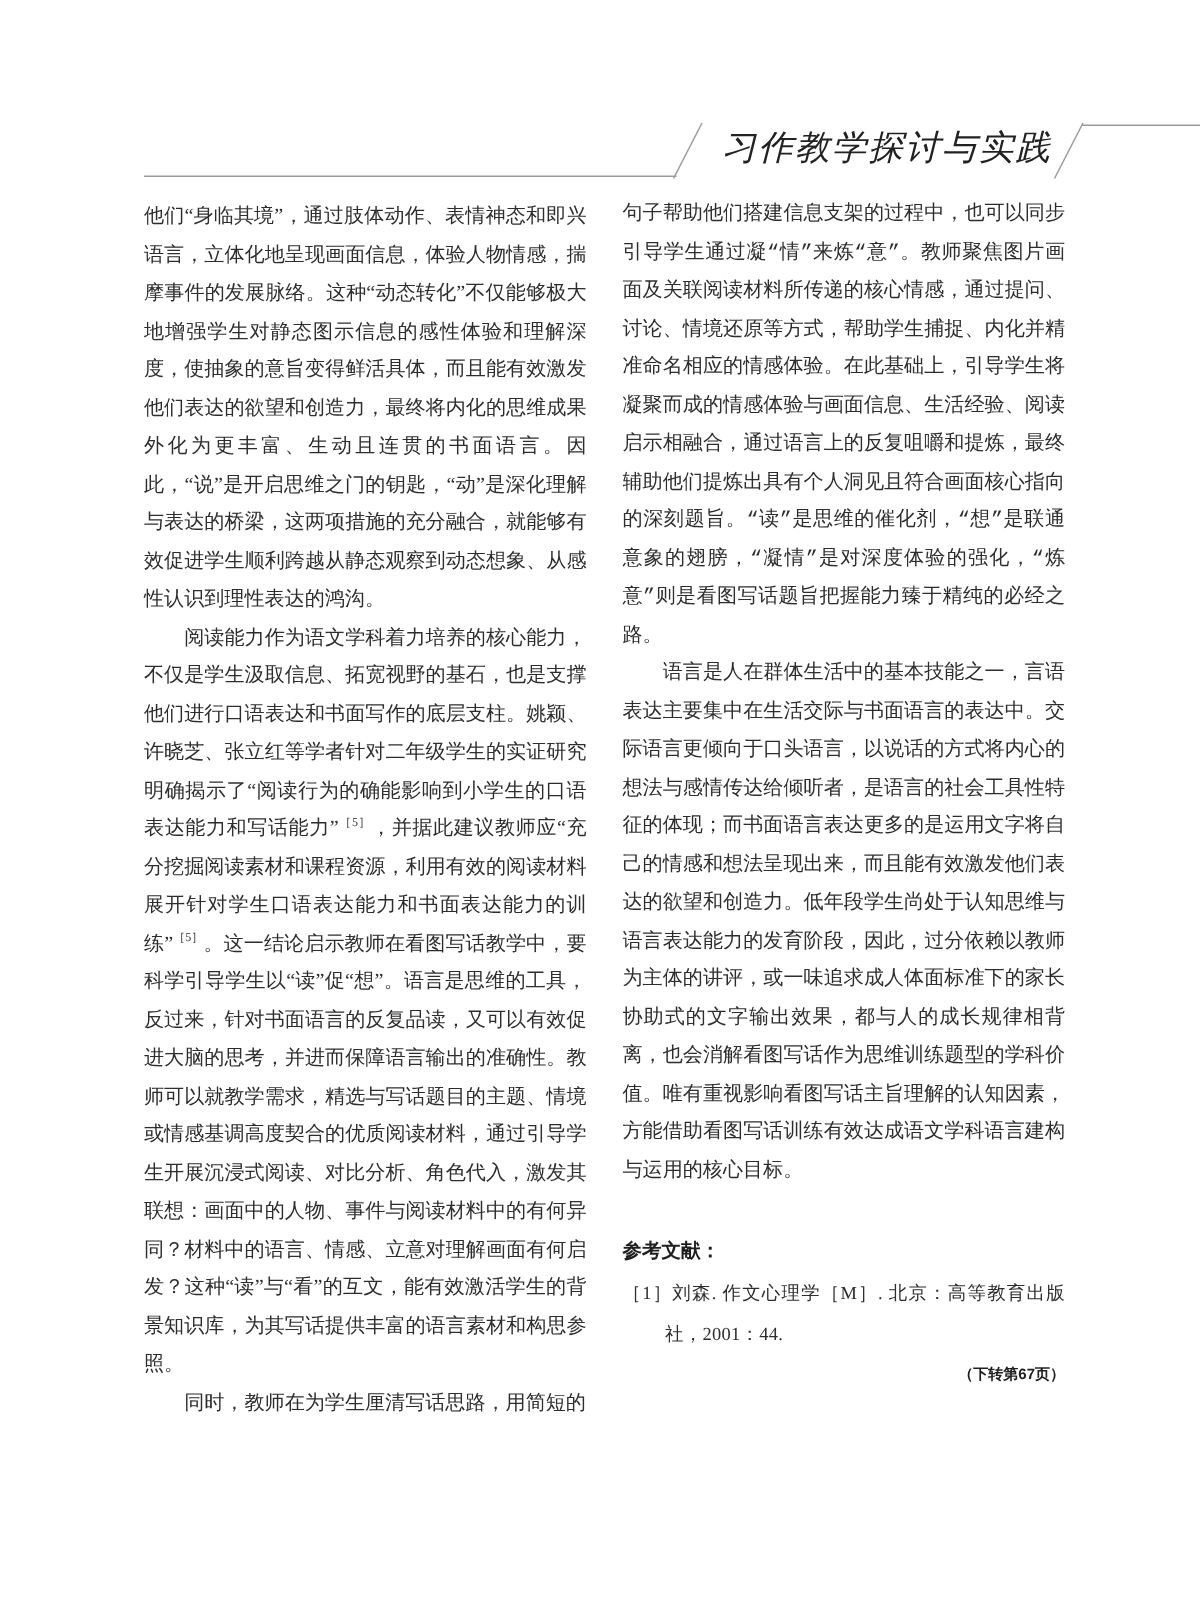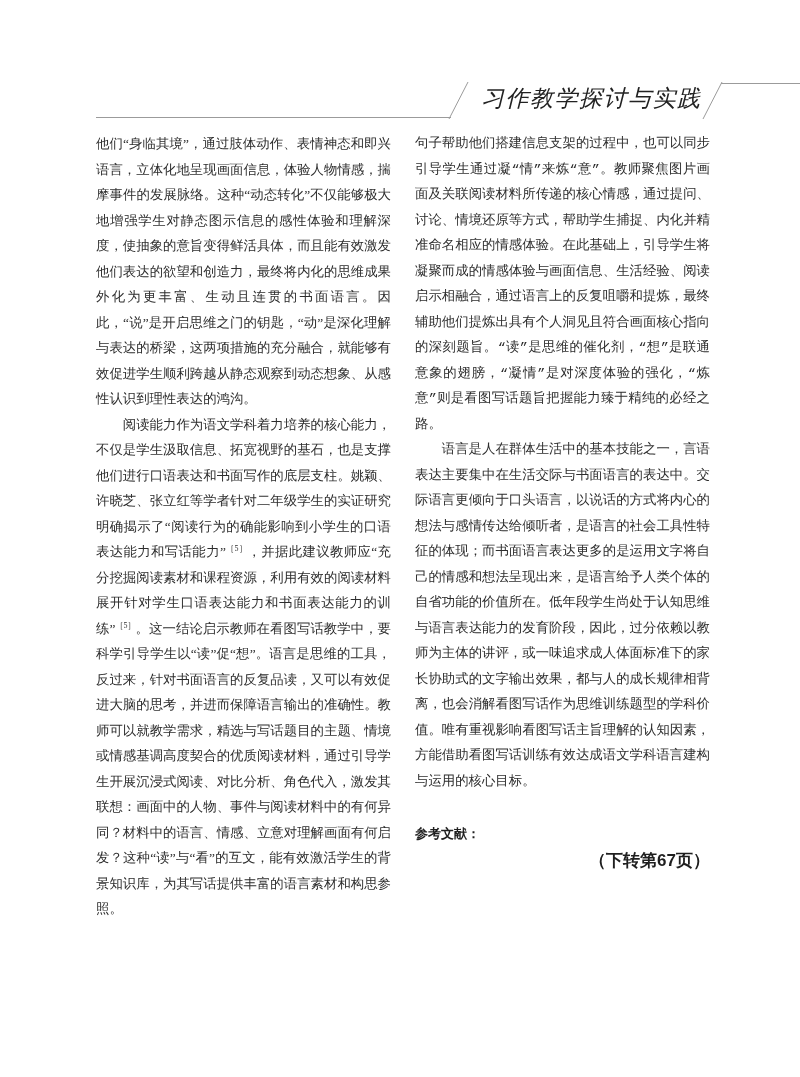--- a/index.html
+++ b/index.html
@@ -72,21 +72,21 @@
     text-align: justify;
     color: #2d2d2d;
     padding-left: 2.3em;
     text-indent: -2.3em;
     letter-spacing: 0.2px;
   }
   .continuation-note {
     margin-top: 4px;
     text-align: right;
     font-family: "Liberation Sans", "DejaVu Sans", sans-serif;
-    font-size: 17px;
+    font-size: 10px;
     font-weight: bold;
     color: #1f1f1f;
     line-height: 20px;
   }
 
   
   .page-footer {
     position: absolute;
     top: 984px;
     right: 92px;
@@ -117,29 +117,31 @@
     <line x1="449" y1="119" x2="468" y2="82" stroke="#9b9b9b" stroke-width="1"></line>
     <line x1="703" y1="119" x2="722" y2="82" stroke="#9b9b9b" stroke-width="1"></line>
     <line x1="721" y1="83.5" x2="800" y2="83.5" stroke="#9b9b9b" stroke-width="1"></line>
   </svg>
   <div class="section-title">习作教学探讨与实践</div>
 
   <div class="columns">
     <div class="col" id="col-left">
         <p class="body-para">他们“身临其境”，通过肢体动作、表情神态和即兴语言，立体化地呈现画面信息，体验人物情感，揣摩事件的发展脉络。这种“动态转化”不仅能够极大地增强学生对静态图示信息的感性体验和理解深度，使抽象的意旨变得鲜活具体，而且能有效激发他们表达的欲望和创造力，最终将内化的思维成果外化为更丰富、生动且连贯的书面语言。因此，“说”是开启思维之门的钥匙，“动”是深化理解与表达的桥梁，这两项措施的充分融合，就能够有效促进学生顺利跨越从静态观察到动态想象、从感性认识到理性表达的鸿沟。</p>
         <p class="body-para indent">阅读能力作为语文学科着力培养的核心能力，不仅是学生汲取信息、拓宽视野的基石，也是支撑他们进行口语表达和书面写作的底层支柱。姚颖、许晓芝、张立红等学者针对二年级学生的实证研究明确揭示了“阅读行为的确能影响到小学生的口语表达能力和写话能力”<sup class="cite">［5］</sup>，并据此建议教师应“充分挖掘阅读素材和课程资源，利用有效的阅读材料展开针对学生口语表达能力和书面表达能力的训练”<sup class="cite">［5］</sup>。这一结论启示教师在看图写话教学中，要科学引导学生以“读”促“想”。语言是思维的工具，反过来，针对书面语言的反复品读，又可以有效促进大脑的思考，并进而保障语言输出的准确性。教师可以就教学需求，精选与写话题目的主题、情境或情感基调高度契合的优质阅读材料，通过引导学生开展沉浸式阅读、对比分析、角色代入，激发其联想：画面中的人物、事件与阅读材料中的有何异同？材料中的语言、情感、立意对理解画面有何启发？这种“读”与“看”的互文，能有效激活学生的背景知识库，为其写话提供丰富的语言素材和构思参照。</p>
+        <p class="body-para indent">同时，教师在为学生厘清写话思路，用简短的</p>
       </div>
     <div class="col">
       <div class="rbody" id="col-right-body">
           <p class="body-para">句子帮助他们搭建信息支架的过程中，也可以同步引导学生通过凝“情”来炼“意”。教师聚焦图片画面及关联阅读材料所传递的核心情感，通过提问、讨论、情境还原等方式，帮助学生捕捉、内化并精准命名相应的情感体验。在此基础上，引导学生将凝聚而成的情感体验与画面信息、生活经验、阅读启示相融合，通过语言上的反复咀嚼和提炼，最终辅助他们提炼出具有个人洞见且符合画面核心指向的深刻题旨。“读”是思维的催化剂，“想”是联通意象的翅膀，“凝情”是对深度体验的强化，“炼意”则是看图写话题旨把握能力臻于精纯的必经之路。</p>
-          <p class="body-para indent">语言是人在群体生活中的基本技能之一，言语表达主要集中在生活交际与书面语言的表达中。交际语言更倾向于口头语言，以说话的方式将内心的想法与感情传达给倾听者，是语言的社会工具性特征的体现；而书面语言表达更多的是运用文字将自己的情感和想法呈现出来，是语言给予人类个体的自省功能的价值所在。低年段学生尚处于认知思维与语言表达能力的发育阶段，因此，过分依赖以教师为主体的讲评，或一味追求成人体面标准下的家长协助式的文字输出效果，都与人的成长规律相背离，也会消解看图写话作为思维训练题型的学科价值。唯有重视影响看图写话主旨理解的认知因素，方能借助看图写话训练有效达成语文学科语言建构与运用的核心目标。</p>
+          <p class="body-para indent">语言是人在群体生活中的基本技能之一，言语表达主要集中在生活交际与书面语言的表达中。交际语言更倾向于口头语言，以说话的方式将内心的想法与感情传达给倾听者，是语言的社会工具性特征的体现；而书面语言表达更多的是运用文字将自己的情感和想法呈现出来，而且能有效激发他们表达的欲望和创造力。低年段学生尚处于认知思维与语言表达能力的发育阶段，因此，过分依赖以教师为主体的讲评，或一味追求成人体面标准下的家长协助式的文字输出效果，都与人的成长规律相背离，也会消解看图写话作为思维训练题型的学科价值。唯有重视影响看图写话主旨理解的认知因素，方能借助看图写话训练有效达成语文学科语言建构与运用的核心目标。</p>
         </div>
       <div class="refs">
         <p class="refs-heading">参考文献：</p>
         <div id="refs-list">
+            <div class="ref-item">［1］刘森. 作文心理学［M］. 北京：高等教育出版社，2001：44.</div>
           </div>
         <div class="continuation-note">（下转第67页）</div>
       </div>
     </div>
   </div>
 
   <div class="page-footer">
     <span class="journal-name">小学语文</span>
     <span class="page-number">57</span>
   </div>

